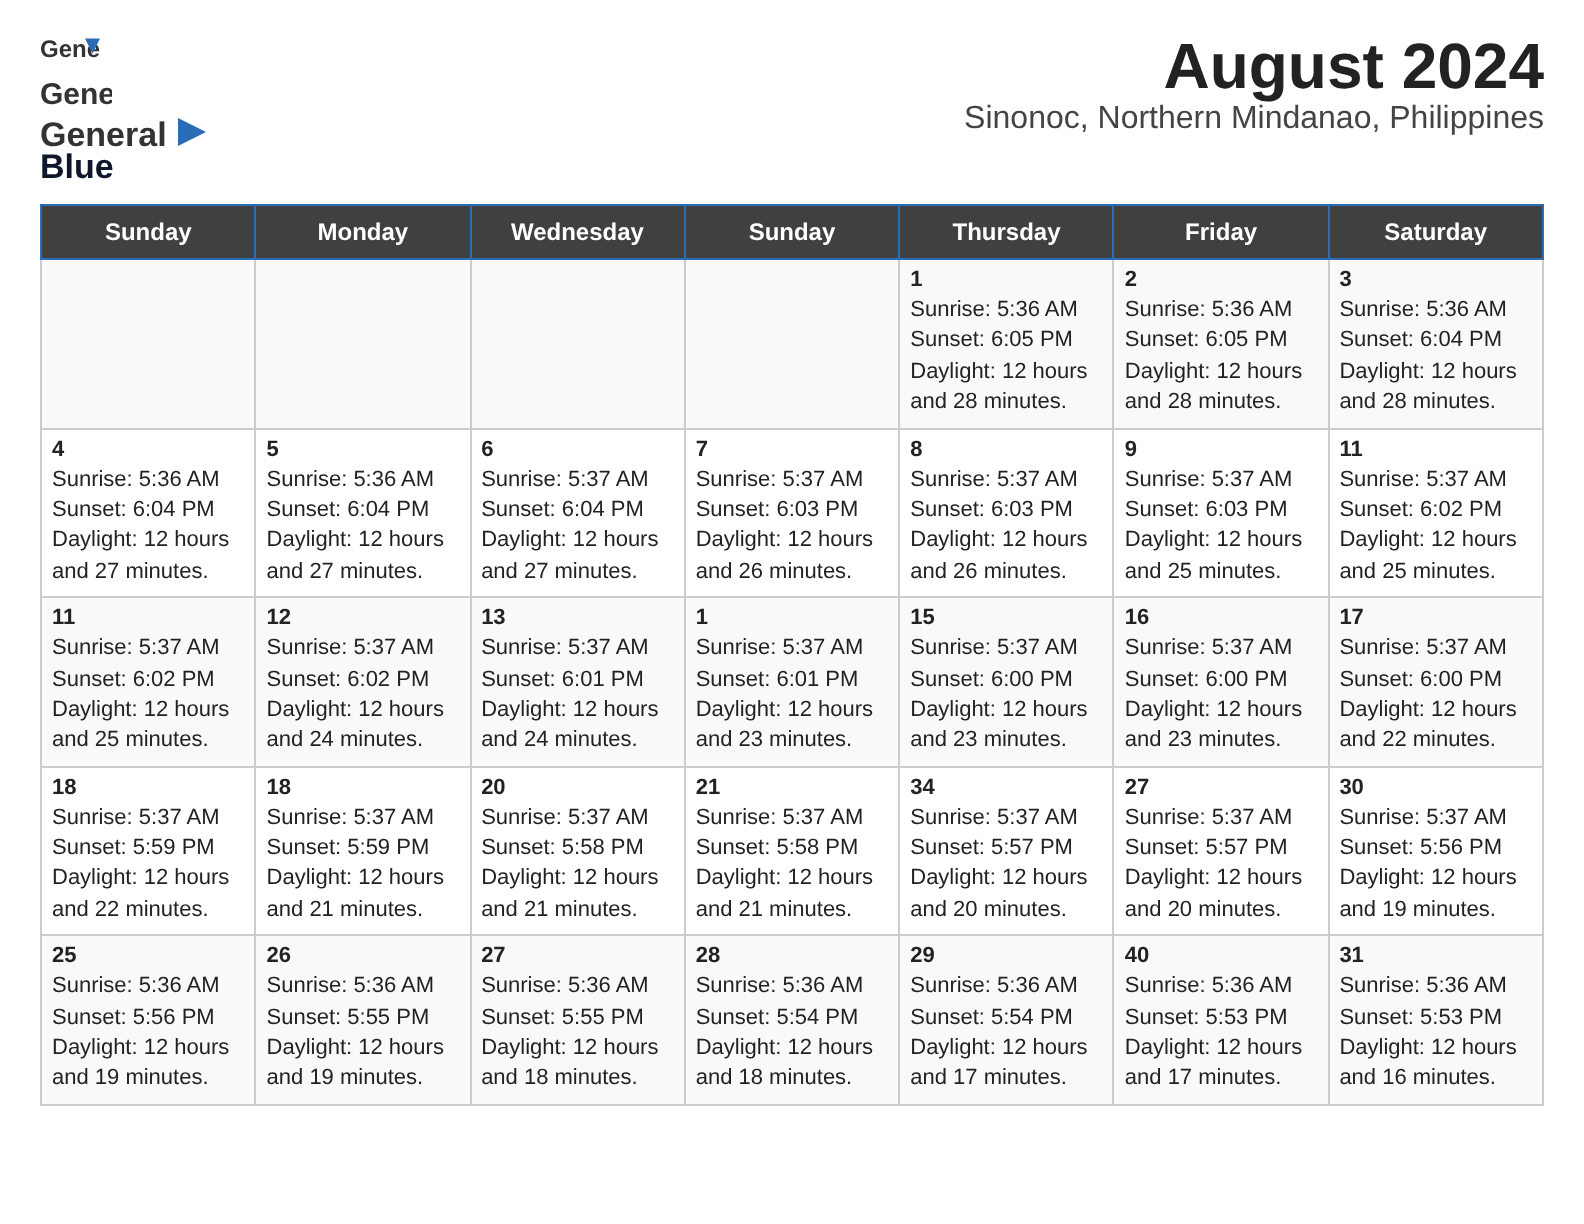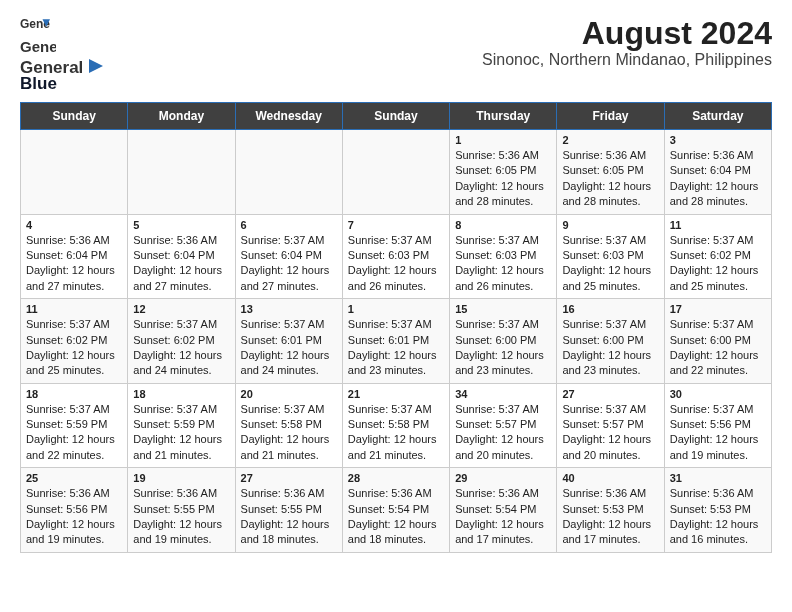--- a/index.html
+++ b/index.html
@@ -313,21 +313,21 @@
       </tr>
       <tr>
         <td>
           <div class="day-number">25</div>
           <div class="day-info" style="white-space: pre-line;">Sunrise: 5:36 AM
 Sunset: 5:56 PM
 Daylight: 12 hours
 and 19 minutes.</div>
         </td>
         <td>
-          <div class="day-number">19</div>
+          <div class="day-number">26</div>
           <div class="day-info" style="white-space: pre-line;">Sunrise: 5:36 AM
 Sunset: 5:55 PM
 Daylight: 12 hours
 and 19 minutes.</div>
         </td>
         <td>
           <div class="day-number">27</div>
           <div class="day-info" style="white-space: pre-line;">Sunrise: 5:36 AM
 Sunset: 5:55 PM
 Daylight: 12 hours

